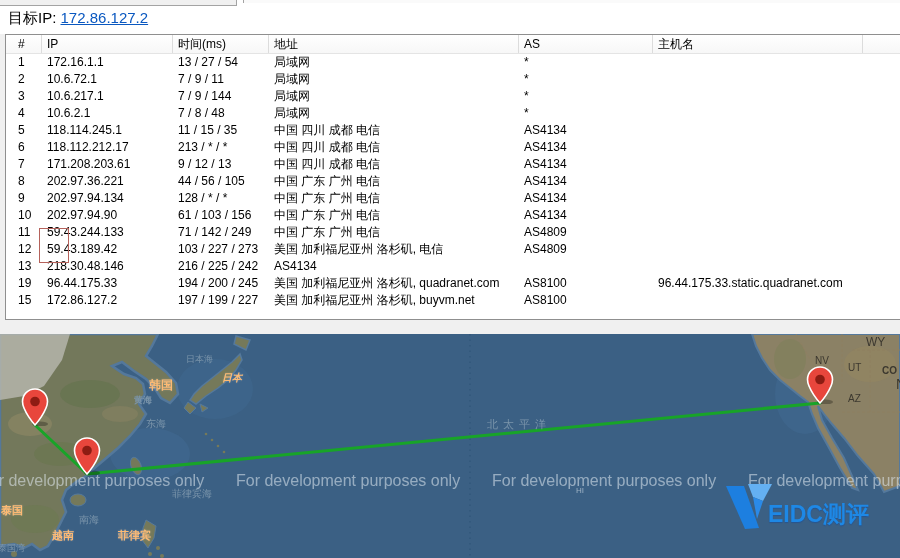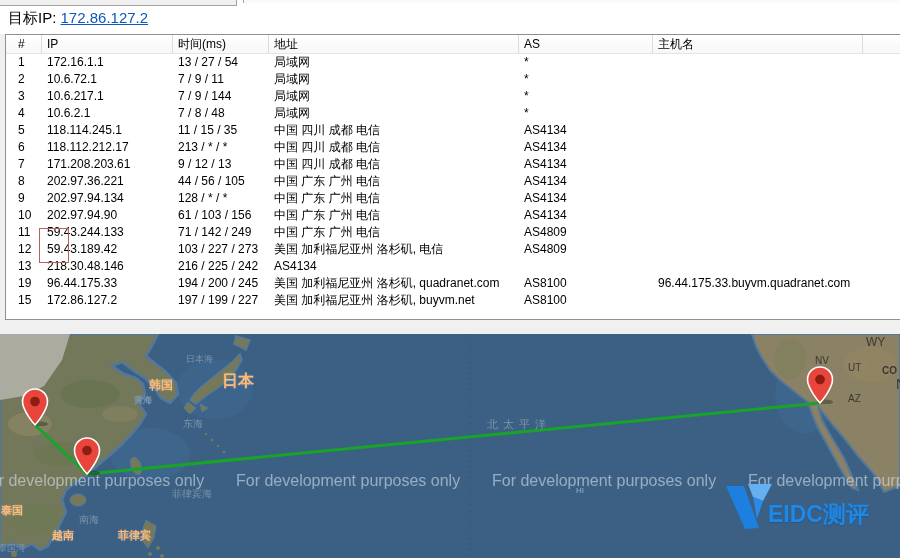--- a/index.html
+++ b/index.html
@@ -172,21 +172,21 @@
         <div class="td">216 / 225 / 242</div>
         <div class="td">AS4134</div>
         <div class="td"></div>
       </div>
       <div class="tr">
         <div class="td hop">19</div>
         <div class="td">96.44.175.33</div>
         <div class="td">194 / 200 / 245</div>
         <div class="td">美国 加利福尼亚州 洛杉矶, quadranet.com</div>
         <div class="td">AS8100</div>
-        <div class="td">96.44.175.33.buyvm.quadranet.com</div>
+        <div class="td">96.44.175.33.static.quadranet.com</div>
       </div>
       <div class="tr">
         <div class="td hop">15</div>
         <div class="td">172.86.127.2</div>
         <div class="td">197 / 199 / 227</div>
         <div class="td">美国 加利福尼亚州 洛杉矶, buyvm.net</div>
         <div class="td">AS8100</div>
         <div class="td"></div>
       </div>
     </div>
@@ -242,23 +242,23 @@
     </g>
 
     <line x1="470" y1="0" x2="470" y2="224" stroke="#2f5578" stroke-width="1.2" stroke-dasharray="1.5,4"></line>
 
     <polyline id="route-line" points="35,91 87,140 820,69" fill="none" stroke="#18a428" stroke-width="3" stroke-linecap="round" stroke-linejoin="round"></polyline>
   </svg>
 
   <div id="map-labels">
       <div class="ml water" style="left: 186px; top: 21px; font-size: 9px;">日本海</div>
       <div class="ml country" style="left: 149px; top: 45px; font-size: 12px;">韩国</div>
-      <div class="ml country" style="left: 222px; top: 39px; font-size: 16px;">日本</div>
+      <div class="ml country" style="left: 222px; top: 39px; font-size: 10px; font-style: italic;">日本</div>
       <div class="ml water" style="left: 134px; top: 62px; font-size: 9px; font-weight: bold;">黄海</div>
-      <div class="ml water" style="left: 146px; top: 85px; font-size: 10px; margin-left: 37px;">东海</div>
+      <div class="ml water" style="left: 146px; top: 85px; font-size: 10px;">东海</div>
       <div class="ml water ocean-big" style="left: 487px; top: 85px; font-size: 11px;">北太平洋</div>
       <div class="ml water" style="left: 172px; top: 155px; font-size: 10px;">菲律宾海</div>
       <div class="ml country" style="left: 1px; top: 171px; font-size: 11px;">泰国</div>
       <div class="ml water" style="left: 79px; top: 181px; font-size: 10px;">南海</div>
       <div class="ml country" style="left: 52px; top: 196px; font-size: 11px;">越南</div>
       <div class="ml country" style="left: 118px; top: 196px; font-size: 11px;">菲律宾</div>
       <div class="ml water" style="left: -2px; top: 210px; font-size: 9px;">泰国湾</div>
       <div class="ml tiny" style="left: 576px; top: 153px; font-size: 8px;">HI</div>
       <div class="ml state" style="left: 866px; top: 2px; font-size: 12px;">WY</div>
       <div class="ml state" style="left: 815px; top: 22px; font-size: 10px;">NV</div>

